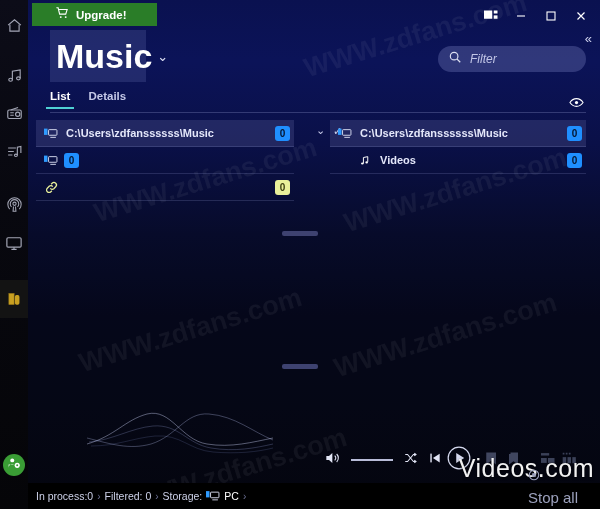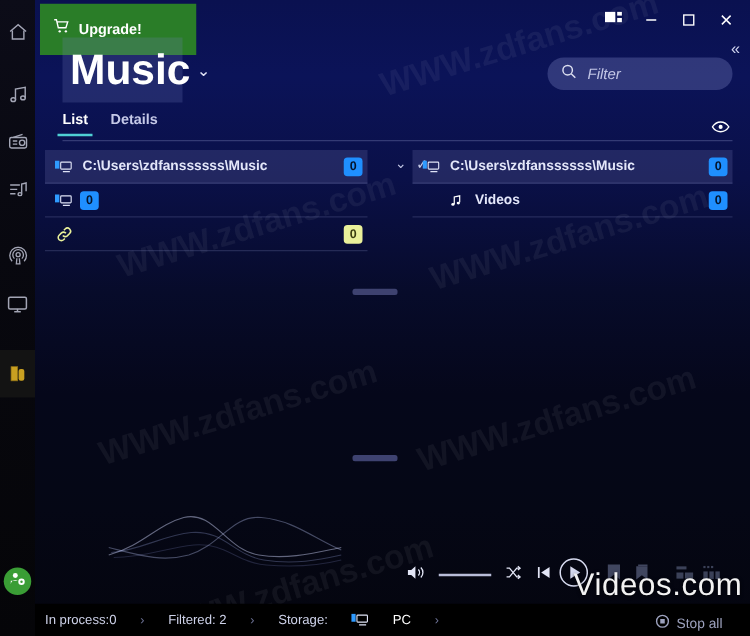--- a/index.html
+++ b/index.html
@@ -37,24 +37,24 @@
   #avatar {
     position:absolute; left:3px; bottom:33px;
     width:22px; height:22px; border-radius:50%;
     background:#3a9d35;
     display:flex; align-items:center; justify-content:center;
   }
 
   
   #upgrade {
     position:absolute; left:32px; top:3px;
-    width:125px; height:41px;
+    width:125px; height:23px;
     background:#2a7d28;
     display:flex; align-items:center; gap:6px;
-    padding-left:10px;
+    padding-left:23px;
     cursor:pointer;
   }
   #upgrade .label {
     font-size:11.5px; font-weight:bold; color:#ffffff;
   }
 
   #wincontrols {
     position:absolute; right:4px; top:3px;
     display:flex; align-items:center; height:26px;
   }
@@ -165,30 +165,30 @@
   #volbar {
     width:42px; height:2px; background:#b8bcd8; margin:0 10px; cursor:pointer;
   }
   #playbtn { margin:0 4px; }
 
   
   #status {
     position:absolute; left:0; bottom:0; width:600px; height:26px;
     background:#000000;
     display:flex; align-items:center;
-    padding-left:36px; gap:19px;
+    padding-left:36px; gap:4px;
     font-size:10.5px; color:#cdd1e8;
   }
   #status .chev { color:#6d7296; font-size:10px; }
   #status .st { white-space:nowrap; }
   #status .strong { font-weight:normal; color:#ffffff; }
   #stopall {
     position:absolute; right:22px; bottom:3px;
-    display:flex; align-items:center; gap:5px;
-    font-size:11px; color:#9ca1bd; cursor:pointer;
+    display:flex; align-items:flex-start; gap:5px;
+    font-size:15px; color:#9ca1bd; cursor:pointer;flex-direction:column;
   }
 
   
   .wm {
     position:absolute; pointer-events:none; user-select:none;
     font-family:"Liberation Sans", sans-serif; font-weight:bold;
     color:rgba(255,255,255,0.055);
     transform:rotate(-17deg); white-space:nowrap;
   }
   .wm-yuucn {
@@ -534,21 +534,21 @@
         </svg>
       </span>
     </div>
   </div>
 
   <div class="wm-yuucn">Videos.com</div>
 
   <div id="status">
     <span class="st">In process:0</span>
     <span class="chev">›</span>
-    <span class="st">Filtered: 2</span>
+    <span class="st">Filtered: 0</span>
     <span class="chev">›</span>
     <span class="st">Storage:</span>
     <span style="display:flex;align-items:center">
       <svg width="14" height="12" viewBox="0 0 20 16">
         <rect x="0" y="1" width="5" height="9" fill="#2f9bff"></rect>
         <rect x="6.5" y="2.5" width="12" height="8" rx="1" fill="none" stroke="#dfe3f6" stroke-width="1.3"></rect>
         <path d="M9 13.5h8" stroke="#dfe3f6" stroke-width="1.3"></path>
       </svg>
     </span>
     <span class="st strong">PC</span>

